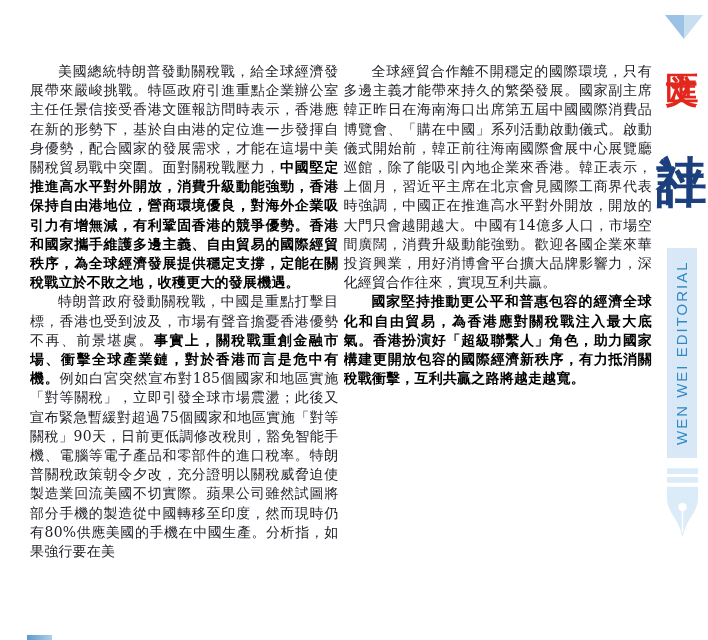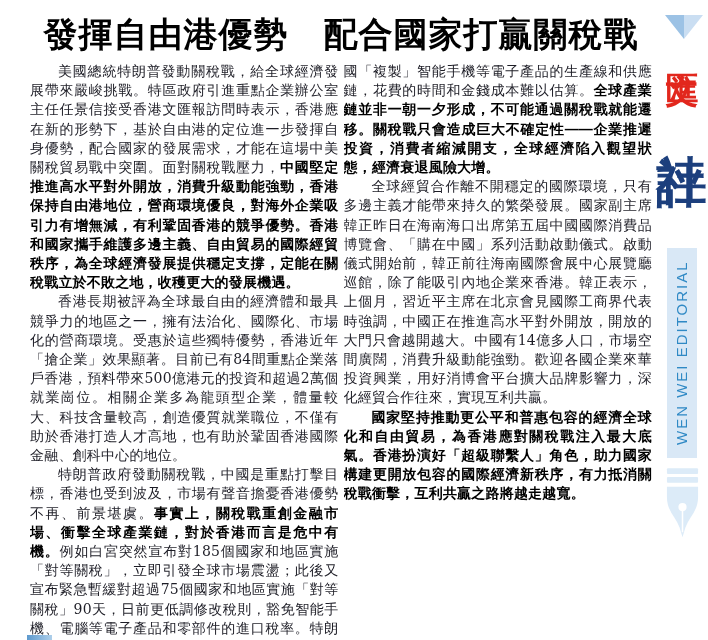--- a/index.html
+++ b/index.html
@@ -61,30 +61,27 @@
   .corner-bar{
     position:absolute;left:27px;top:635px;width:25px;height:5px;
     background:linear-gradient(to right,var(--accent-bar-left,#5e9ace),var(--accent-bar-right,#aecfea));
   }
 </style>
 </head>
 <body>
 
 <div class="page">
 
-  <h1 class="title">發揮自由港優勢　配合國家打贏關稅戰</h1>
 
   <div class="columns">
     <div class="column">
         <p class="para indent"><span class="run">美國總統特朗普發動關稅戰，給全球經濟發展帶來嚴峻挑戰。特區政府引進重點企業辦公室主任任景信接受香港文匯報訪問時表示，香港應在新的形勢下，基於自由港的定位進一步發揮自身優勢，配合國家的發展需求，才能在這場中美關稅貿易戰中突圍。面對關稅戰壓力，</span><span class="run bold">中國堅定推進高水平對外開放，消費升級動能強勁，香港保持自由港地位，營商環境優良，對海外企業吸引力有增無減，有利鞏固香港的競爭優勢。香港和國家攜手維護多邊主義、自由貿易的國際經貿秩序，為全球經濟發展提供穩定支撐，定能在關稅戰立於不敗之地，收穫更大的發展機遇。</span></p>
-        <p class="para indent"><span class="run">香港長期被評為全球最自由的經濟體和最具競爭力的地區之一，擁有法治化、國際化、市場化的營商環境。受惠於這些獨特優勢，香港近年「搶企業」效果顯著。目前已有84間重點企業落戶香港，預料帶來500億港元的投資和超過2萬個就業崗位。相關企業多為龍頭型企業，體量較大、科技含量較高，創造優質就業職位，不僅有助於香港打造人才高地，也有助於鞏固香港國際金融、創科中心的地位。</span></p>
         <p class="para indent"><span class="run">特朗普政府發動關稅戰，中國是重點打擊目標，香港也受到波及，市場有聲音擔憂香港優勢不再、前景堪虞。</span><span class="run bold">事實上，關稅戰重創金融市場、衝擊全球產業鏈，對於香港而言是危中有機。</span><span class="run">例如白宮突然宣布對185個國家和地區實施「對等關稅」，立即引發全球市場震盪；此後又宣布緊急暫緩對超過75個國家和地區實施「對等關稅」90天，日前更低調修改稅則，豁免智能手機、電腦等電子產品和零部件的進口稅率。特朗普關稅政策朝令夕改，充分證明以關稅威脅迫使製造業回流美國不切實際。蘋果公司雖然試圖將部分手機的製造從中國轉移至印度，然而現時仍有80%供應美國的手機在中國生產。分析指，如果強行要在美</span></p>
       </div>
     <div class="column">
-        <p class="para"><span class="run">國「複製」智能手機等電子產品的生產線和供應鏈，花費的時間和金錢成本難以估算。</span><span class="run bold">全球產業鏈並非一朝一夕形成，不可能通過關稅戰就能遷移。關稅戰只會造成巨大不確定性——企業推遲投資，消費者縮減開支，全球經濟陷入觀望狀態，經濟衰退風險大增。</span></p>
         <p class="para indent"><span class="run">全球經貿合作離不開穩定的國際環境，只有多邊主義才能帶來持久的繁榮發展。國家副主席韓正昨日在海南海口出席第五屆中國國際消費品博覽會、「購在中國」系列活動啟動儀式。啟動儀式開始前，韓正前往海南國際會展中心展覽廳巡館，除了能吸引內地企業來香港。韓正表示，上個月，習近平主席在北京會見國際工商界代表時強調，中國正在推進高水平對外開放，開放的大門只會越開越大。中國有14億多人口，市場空間廣闊，消費升級動能強勁。歡迎各國企業來華投資興業，用好消博會平台擴大品牌影響力，深化經貿合作往來，實現互利共贏。</span></p>
         <p class="para indent"><span class="run bold">國家堅持推動更公平和普惠包容的經濟全球化和自由貿易，為香港應對關稅戰注入最大底氣。香港扮演好「超級聯繫人」角色，助力國家構建更開放包容的國際經濟新秩序，有力抵消關稅戰衝擊，互利共贏之路將越走越寬。</span></p>
       </div>
   </div>
 
   <aside class="sidebar">
     <svg class="triangle" width="38" height="24" viewBox="0 0 38 24" aria-hidden="true">
       <polygon points="0,0 19,0 19,24" style="fill:var(--triangle-dark,#9cc2e5)"></polygon>
       <polygon points="19,0 38,0 19,24" style="fill:var(--triangle-light,#cadef2)"></polygon>
     </svg>

